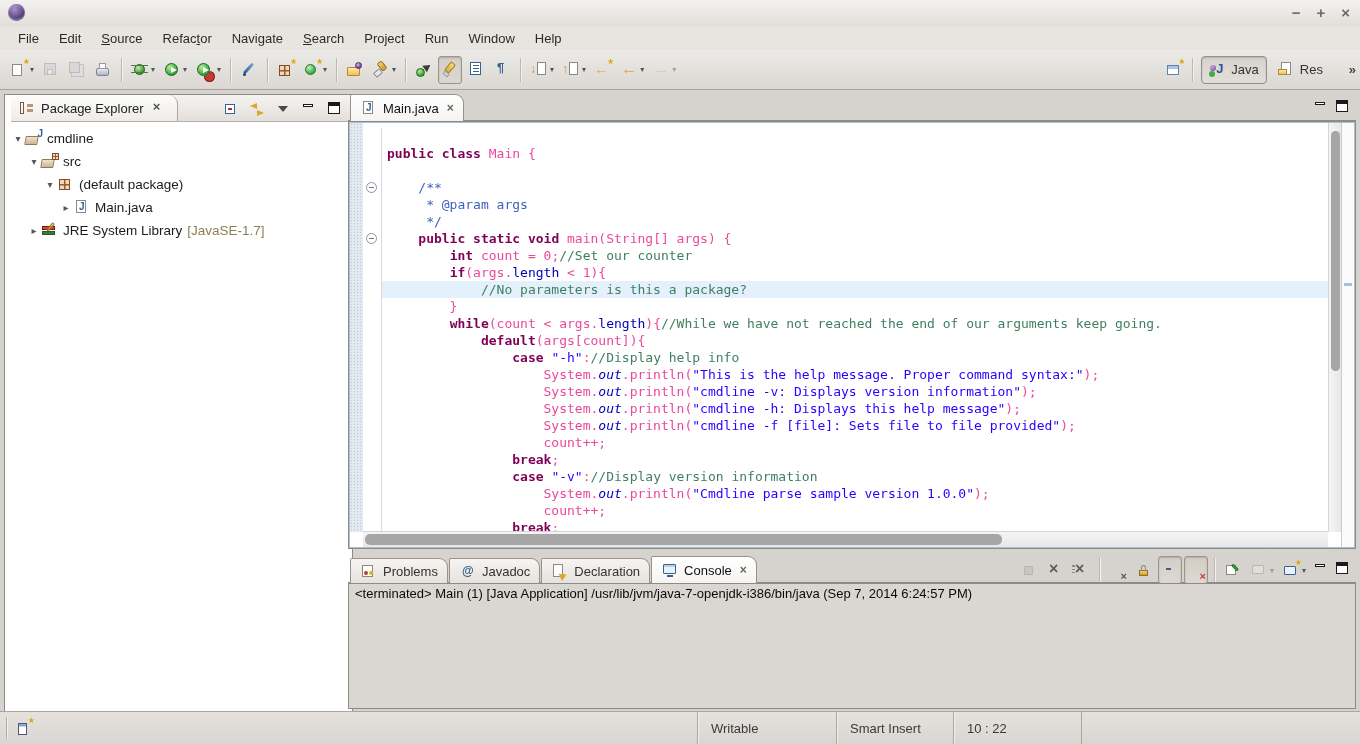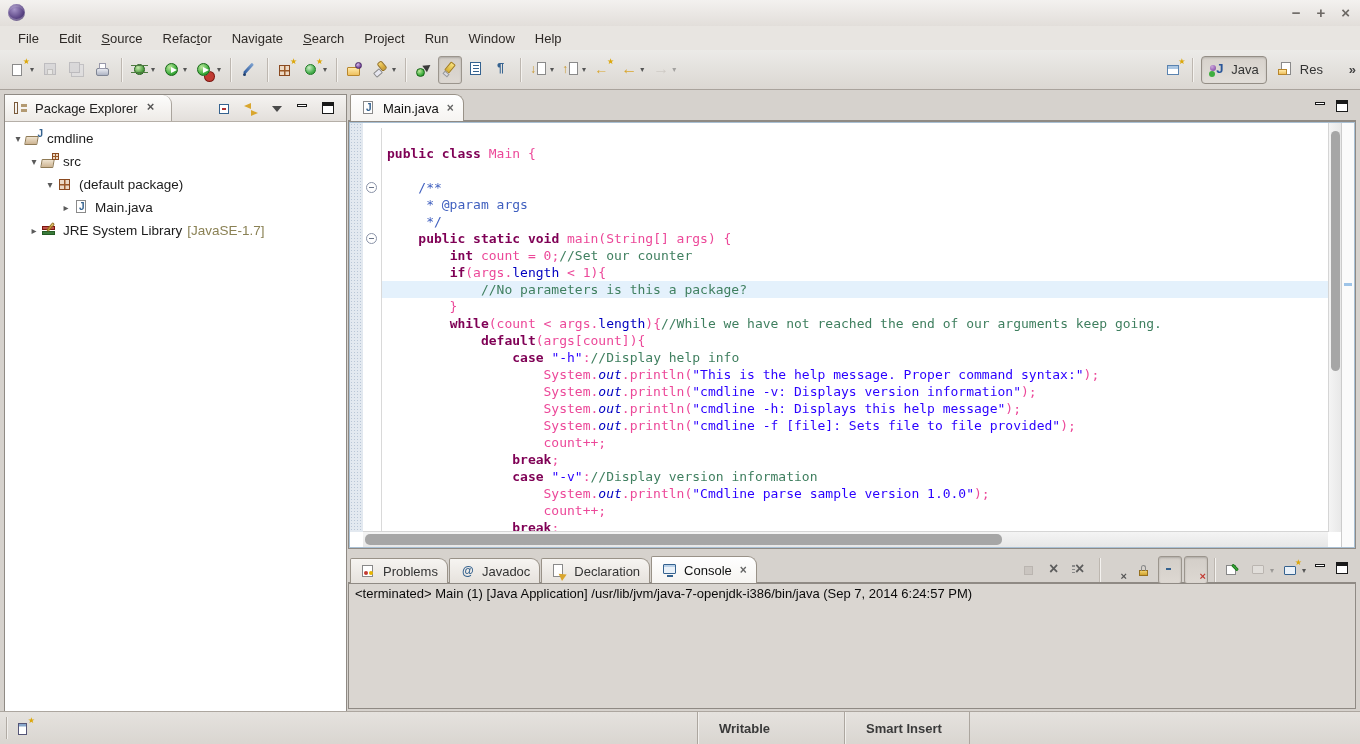--- a/index.html
+++ b/index.html
@@ -30,21 +30,21 @@
   .dd{font-size:8px;color:#555;margin-left:2px;}
   
   #persp{position:absolute;right:0px;top:0;height:39px;display:flex;align-items:center;padding-right:4px;justify-content:center;}
   .persp-btn{display:inline-flex;align-items:center;gap:4px;height:26px;padding:0 7px;margin-left:3px;
     border:1px solid transparent;border-radius:4px;font-size:13px;color:#333;}
   .persp-btn.active{background:linear-gradient(#d7d2cc,#e2ded9);border:1px solid #948e86;
     box-shadow:inset 0 1px 2px rgba(0,0,0,.15);}
   .persp-btn.truncated{width:62px;overflow:hidden;white-space:nowrap;}
   .persp-overflow{font-size:13px;font-weight:bold;color:#444;margin-left:1px;}
   
-  .panel{position:absolute;background:#fff;border:1px solid #8f8a84;}
+  .panel{position:absolute;background:#fff;border:1px solid #8f8a84;padding-left:6px;}
   .view-header{position:relative;height:26px;
     background:linear-gradient(#f5f3f1,#e3dfdb);border-bottom:1px solid #b5afa8;display:flex;align-items:center;}
   .view-tab{display:flex;align-items:center;gap:5px;height:26px;padding:0 10px 0 7px;
     background:linear-gradient(#fdfdfc,#eeebe7);border-right:1px solid #aaa49d;
     border-radius:0 9px 0 0;font-size:13px;color:#222;}
   .view-tools{margin-left:auto;display:flex;align-items:center;padding-right:4px;}
   .view-tools .tb-btn{height:22px;}
   
   .tabrow{position:absolute;left:0;top:0;right:0;height:27px;}
   .tabline{position:absolute;left:0;right:0;bottom:0;height:1px;background:#8f8a84;}
@@ -98,22 +98,22 @@
   #console-output{position:absolute;left:2px;right:2px;top:21px;bottom:3px;background:#fff;
     border:1px solid #8f8f8f;font-family:"DejaVu Sans Mono",monospace;font-size:13px;line-height:15.5px;
     padding:1px 4px;color:#000;overflow:hidden;}
   #console-tools{position:absolute;right:46px;top:1px;height:26px;display:flex;align-items:center;}
   
   #statusbar{position:absolute;left:0;right:0;top:711px;height:33px;
     background:linear-gradient(#e5e2de,#d9d5d0);border-top:1px solid #aca69f;}
   #sb-left{position:absolute;left:6px;top:4px;display:flex;align-items:center;gap:8px;height:24px;}
   .sb-sep{width:1px;height:22px;background:#b1aba4;box-shadow:1px 0 0 #f1efec;}
   #status-cells{position:absolute;left:697px;top:0;bottom:0;display:flex;align-items:stretch;}
-  .sb-cell{display:flex;align-items:center;padding-left:21px;font-size:13px;color:#3a3a3a;
-    border-left:1px solid #aca69f;box-shadow:inset 1px 0 0 #f1efec;font-weight:bold;}
+  .sb-cell{display:flex;align-items:center;padding-left:13px;font-size:13px;color:#3a3a3a;
+    border-left:1px solid #aca69f;box-shadow:inset 1px 0 0 #f1efec;}
   .sb-cell:last-child{border-right:1px solid #aca69f;}
   
   .ic{width:18px;height:17px;display:inline-block;position:relative;flex:none;}
   .ic::before,.ic::after{position:absolute;box-sizing:border-box;}
   .ic-eclipse-logo{width:17px;height:17px;border-radius:50%;
     background:radial-gradient(circle at 38% 32%,#a694c8,#5a4484 58%,#332552);
     box-shadow:inset 0 -2px 0 rgba(255,255,255,.25), inset 0 3px 0 rgba(255,255,255,.15);}
   .ic-new-wizard::before{content:"";left:2px;top:3px;width:10px;height:12px;background:#fff;border:1px solid #8a8a8a;}
   .ic-new-wizard::after,.ic-new-java-class::after,.ic-open-perspective::after,
   .ic-last-edit::after,.ic-open-console::after,.ic-fast-view::after,.ic-new-java-project::after
@@ -548,16 +548,17 @@
   </div>
 
   <div id="statusbar">
     <div id="sb-left">
       <span class="sb-sep"></span>
       <span class="ic ic-fast-view"></span>
     </div>
     <div id="status-cells">
         <div class="sb-cell" style="width: 125px;">Writable</div>
         <div class="sb-cell" style="width: 103px;">Smart Insert</div>
+        <div class="sb-cell" style="width: 114px;">10 : 22</div>
       </div>
   </div>
 
 </div>
 
 </body></html>

